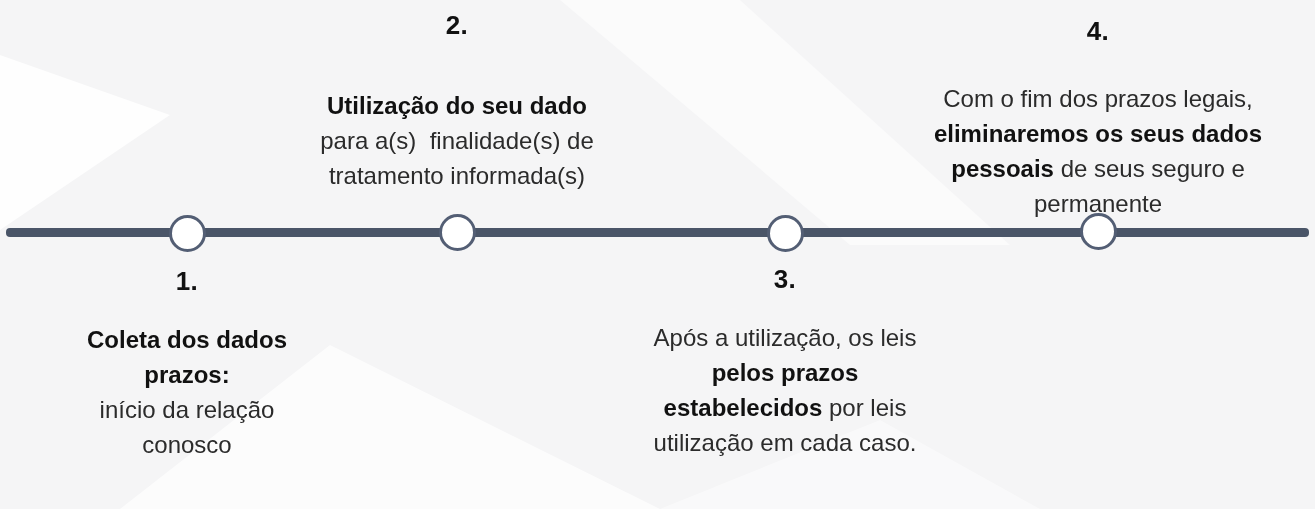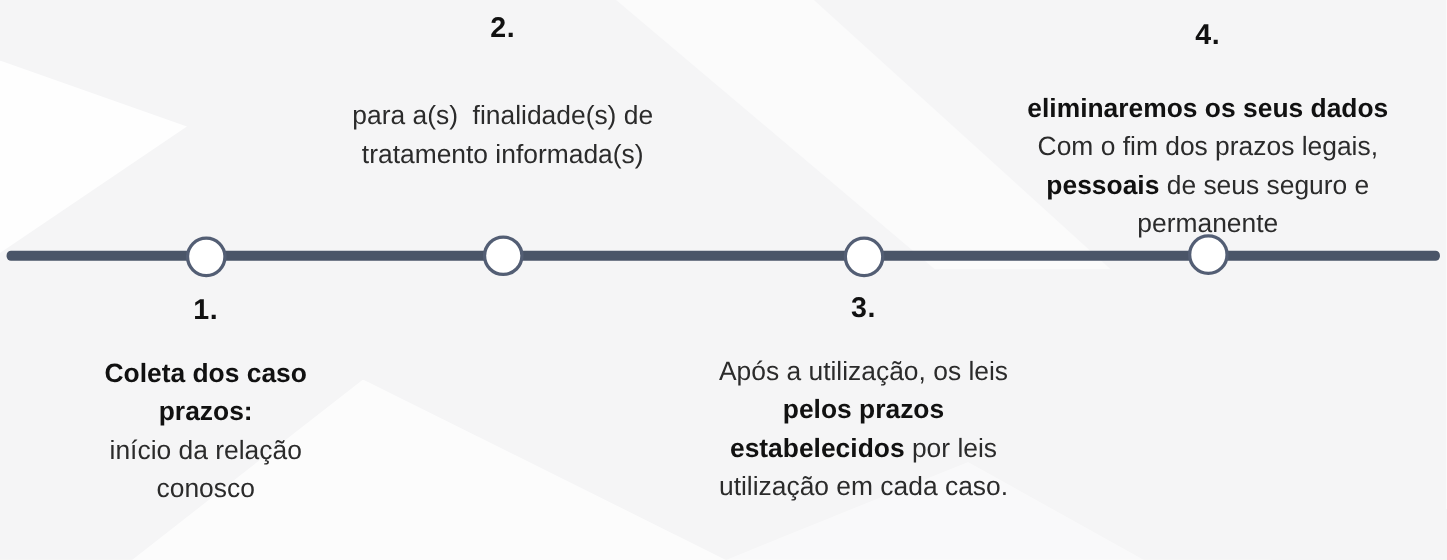--- a/index.html
+++ b/index.html
@@ -71,48 +71,49 @@
 
   <div class="tl-line"></div>
   <div class="tl-node n1"></div>
   <div class="tl-node n2"></div>
   <div class="tl-node n3"></div>
   <div class="tl-node n4"></div>
 
   <div class="step step-1">
     <div class="step-number">1.</div>
     <div class="step-text">
-        <div class="line"><span class="b">Coleta dos caso</span></div>
+        <div class="line"><span class="b">Coleta dos dados</span></div>
         <div class="line"><span class="b">prazos:</span></div>
         <div class="line"><span class="r">início da relação</span></div>
         <div class="line"><span class="r">conosco</span></div>
       </div>
   </div>
 
   <div class="step step-2">
     <div class="step-number">2.</div>
     <div class="step-text">
+        <div class="line"><span class="b">Utilização do seu dado</span></div>
         <div class="line"><span class="r">para a(s)  finalidade(s) de</span></div>
         <div class="line"><span class="r">tratamento informada(s)</span></div>
       </div>
   </div>
 
   <div class="step step-3">
     <div class="step-number">3.</div>
     <div class="step-text">
         <div class="line"><span class="r">Após a utilização, os leis</span></div>
         <div class="line"><span class="b">pelos prazos</span></div>
         <div class="line"><span class="b">estabelecidos</span><span class="r"> por leis</span></div>
         <div class="line"><span class="r">utilização em cada caso.</span></div>
       </div>
   </div>
 
   <div class="step step-4">
     <div class="step-number">4.</div>
     <div class="step-text">
+        <div class="line"><span class="r">Com o fim dos prazos legais,</span></div>
         <div class="line"><span class="b">eliminaremos os seus dados</span></div>
-        <div class="line"><span class="r">Com o fim dos prazos legais,</span></div>
         <div class="line"><span class="b">pessoais</span><span class="r"> de seus seguro e</span></div>
         <div class="line"><span class="r">permanente</span></div>
       </div>
   </div>
 
 </div>
 
 </body></html>

